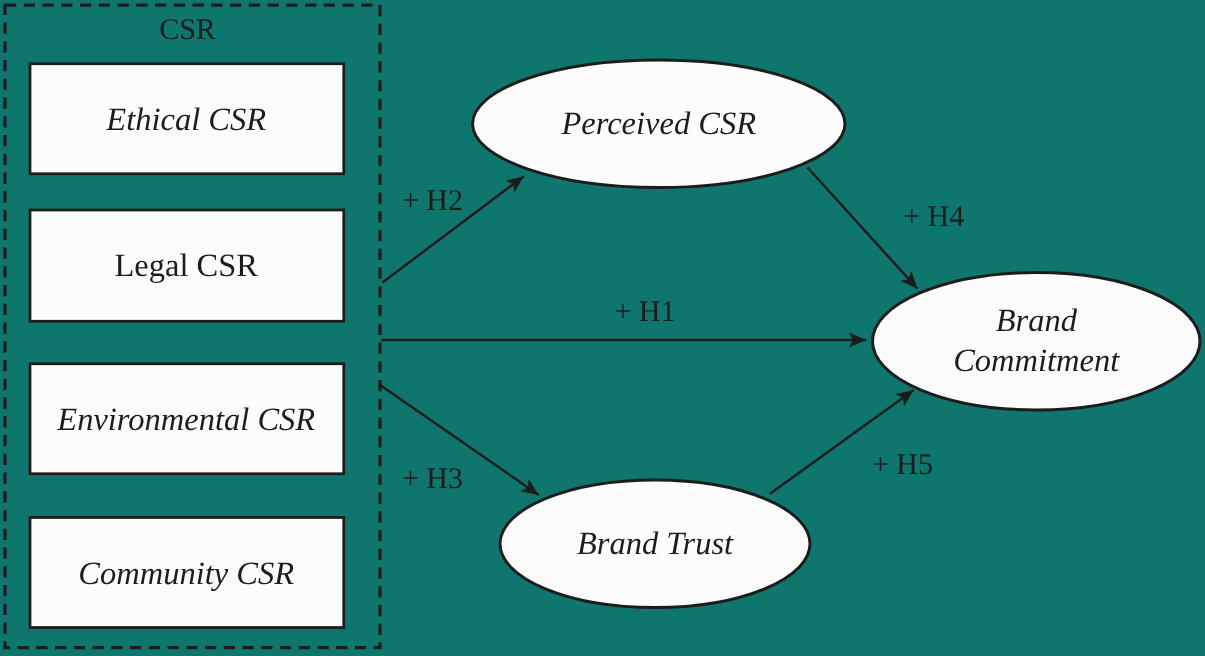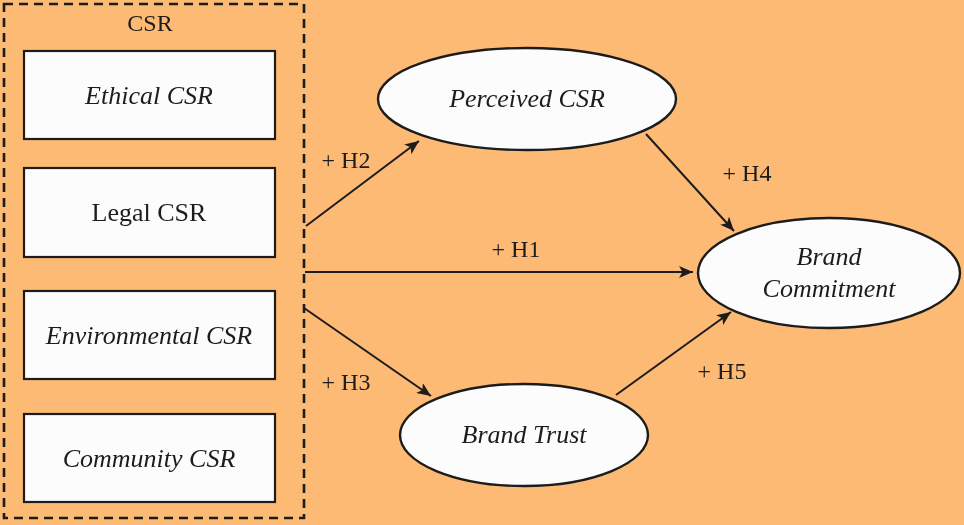--- a/index.html
+++ b/index.html
@@ -4,21 +4,21 @@
 <style>
   html, body {
     margin: 0;
     padding: 0;
     background: #ffffff;
   }
   .canvas {
     position: relative;
     width: 964px;
     height: 525px;
-    background: #fdba74;
+    background: #0f766e;
     overflow: hidden;
     font-family: "Liberation Serif", "DejaVu Serif", serif;
   }
   svg { display: block; }
   text {
     font-family: "Liberation Serif", "DejaVu Serif", serif;
     fill: #1c1c1c;
   }
   .node-label    { font-size: 26px; }
   .group-title   { font-size: 24px; }

